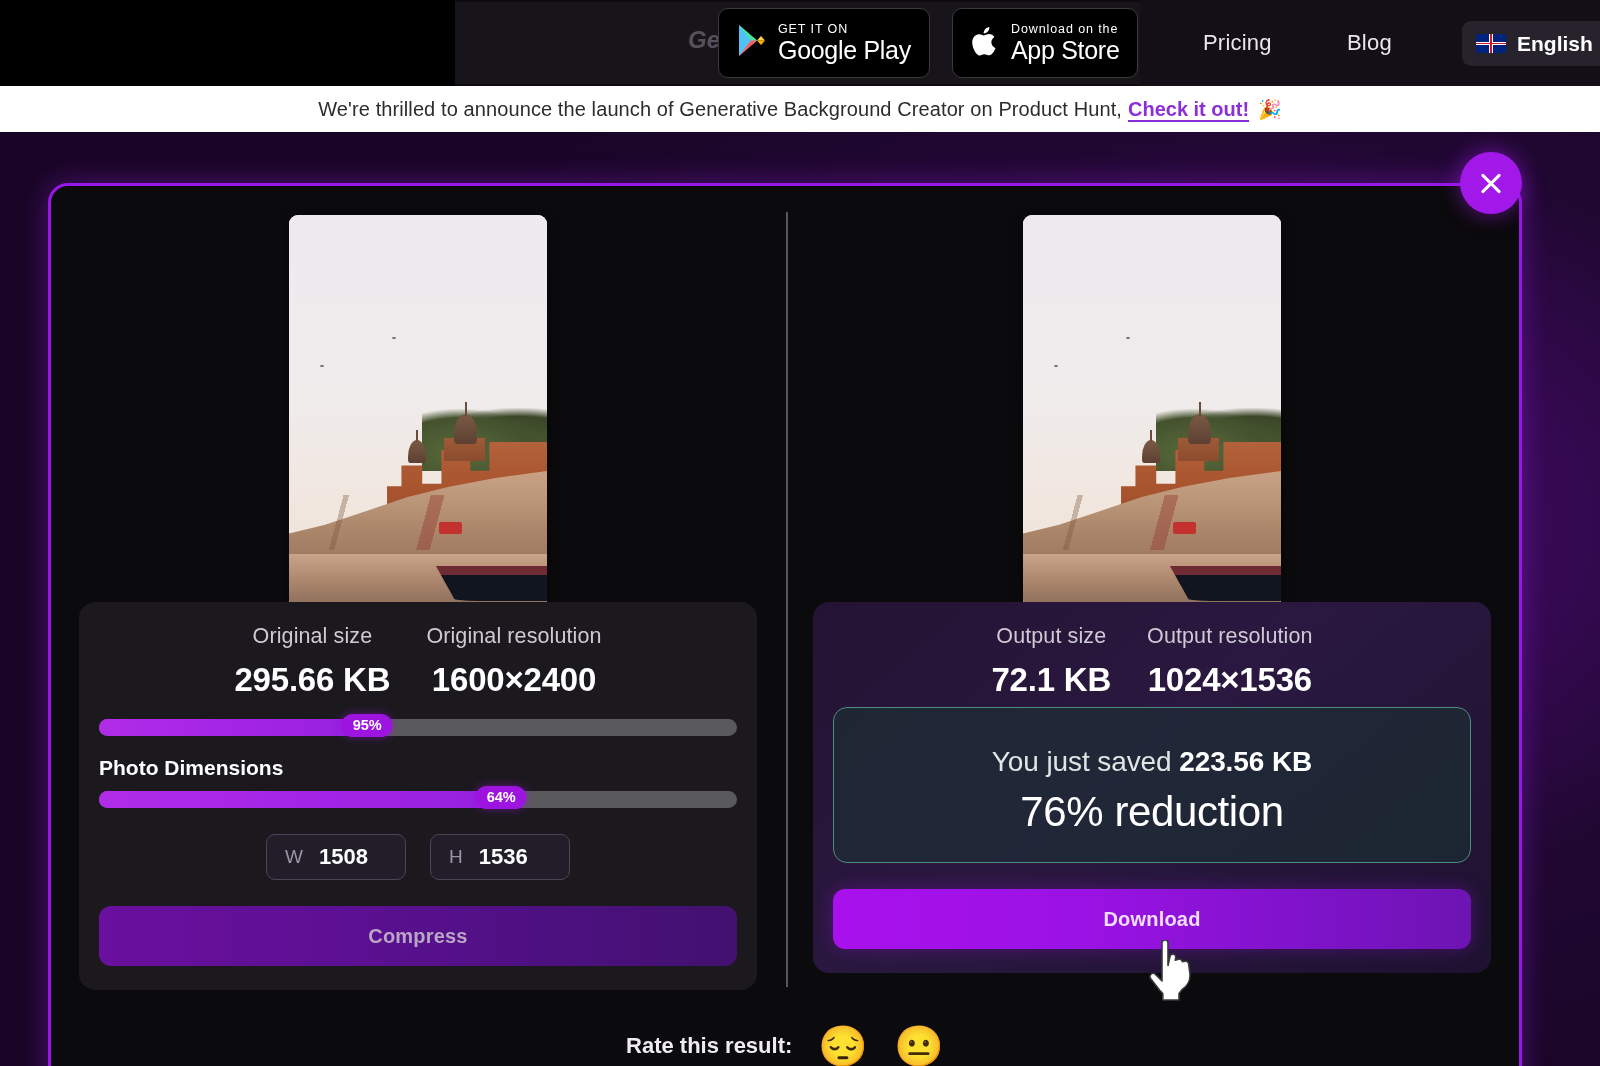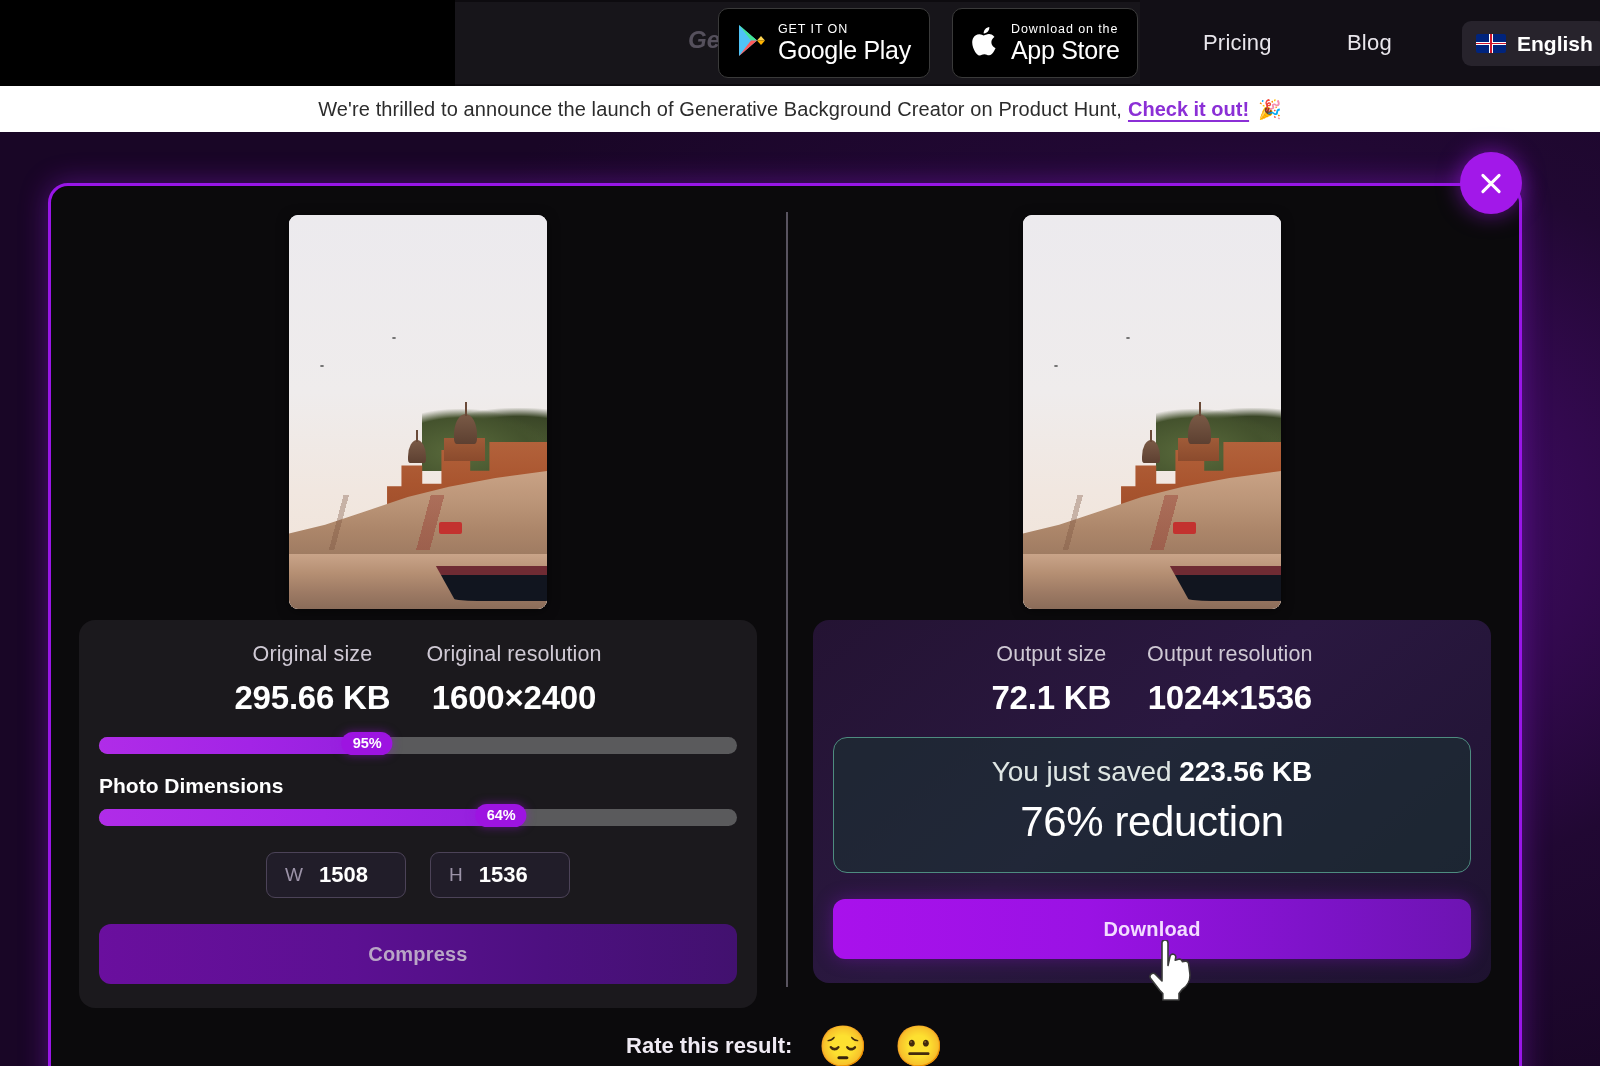--- a/index.html
+++ b/index.html
@@ -191,21 +191,21 @@
     background:linear-gradient(to bottom,#6f2b33 0 26%,#11151f 26% 100%);
     clip-path:polygon(6% 0, 100% 0, 100% 100%, 22% 100%);
     border-radius:0 0 0 40%;
   }
   .bird{ position:absolute; width:4px; height:2px; background:#6b6b6b; border-radius:50%; }
   .bird.b1{ left:12%; top:38%; }
   .bird.b2{ left:40%; top:31%; }
 
   
   .stats-card{
-    position:absolute; left:28px; right:28px; top:434px;
+    position:absolute; left:28px; right:28px; top:416px;
     border-radius:16px; padding:22px 20px 24px 20px;
   }
   .stats-card.left{ background:#1b191d; }
   .stats-card.right{
     background:linear-gradient(140deg,#241333 0%,#2a1840 45%,#1e1230 100%);
   }
 
   .stat-row{ display:flex; justify-content:center; gap:36px; }
   .stat{ text-align:center; }
   .stat-label{ font-size:21.5px; color:#cfc9d4; font-weight:400; letter-spacing:.1px; }
@@ -244,23 +244,23 @@
     background:linear-gradient(to right,#6a0f9e 0%,#5c1092 40%,#4d1080 70%,#42116f 100%);
     color:#b9a6c6;
   }
   .btn-download{
     background:linear-gradient(to right,#a911ec 0%,#9a12e4 40%,#7e13c9 75%,#6d14b2 100%);
     color:#f3ddff;
     box-shadow:0 0 18px rgba(150,20,220,.35);
   }
 
   .saved-box{
-    margin-top:20px; border:1.5px solid #4e8c80; border-radius:14px;
+    margin-top:8px; border:1.5px solid #4e8c80; border-radius:14px;
     background:rgba(26,53,50,.55);
-    padding:18px 18px 26px 18px; text-align:center;
+    padding:38px 18px 26px 18px; text-align:center;
   }
   .saved-line{ font-size:28px; color:#dfe6e4; letter-spacing:-.1px; }
   .saved-strong{ color:#fff; font-weight:700; }
   .saved-big{ font-size:42px; font-weight:400; color:#fff; margin-top:10px; letter-spacing:-.4px; }
 
   
   .rate-row{
     position:absolute; left:0; top:840px; width:100%;
     display:flex; align-items:center; justify-content:center; gap:26px;
   }

